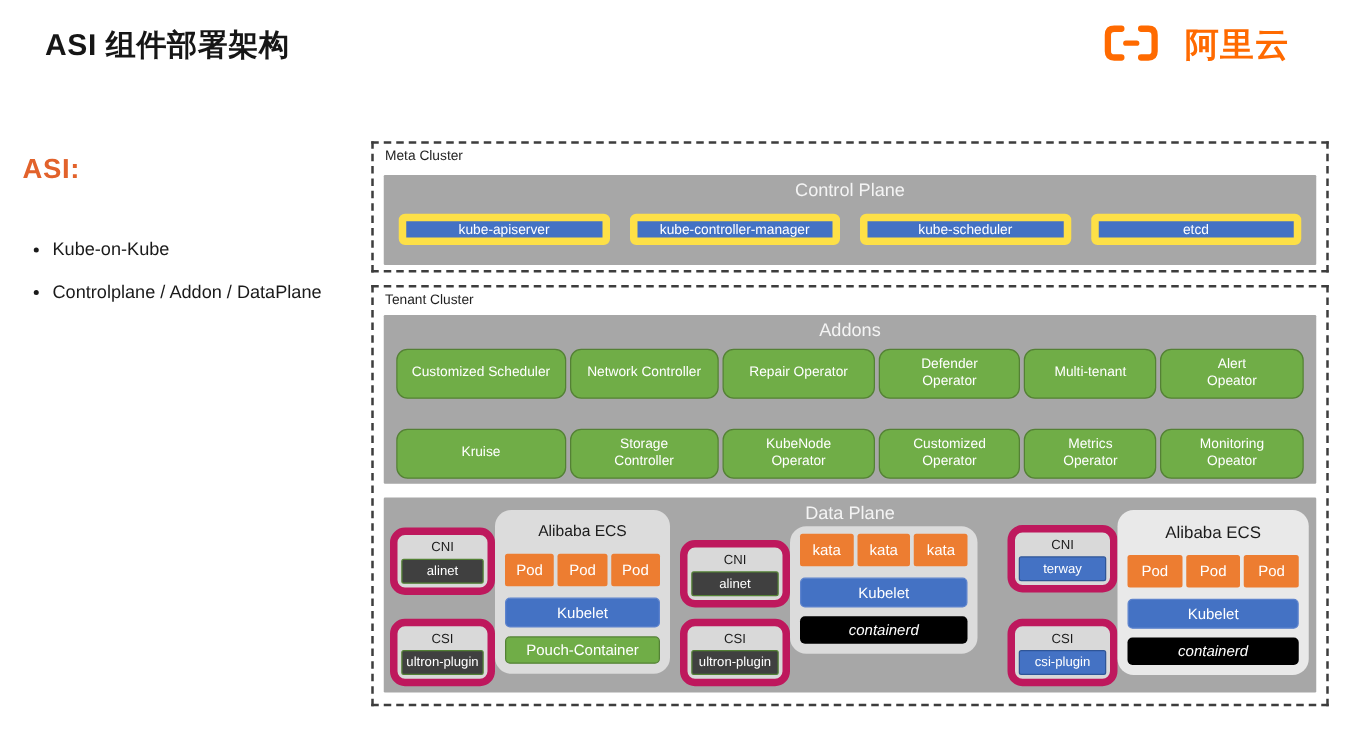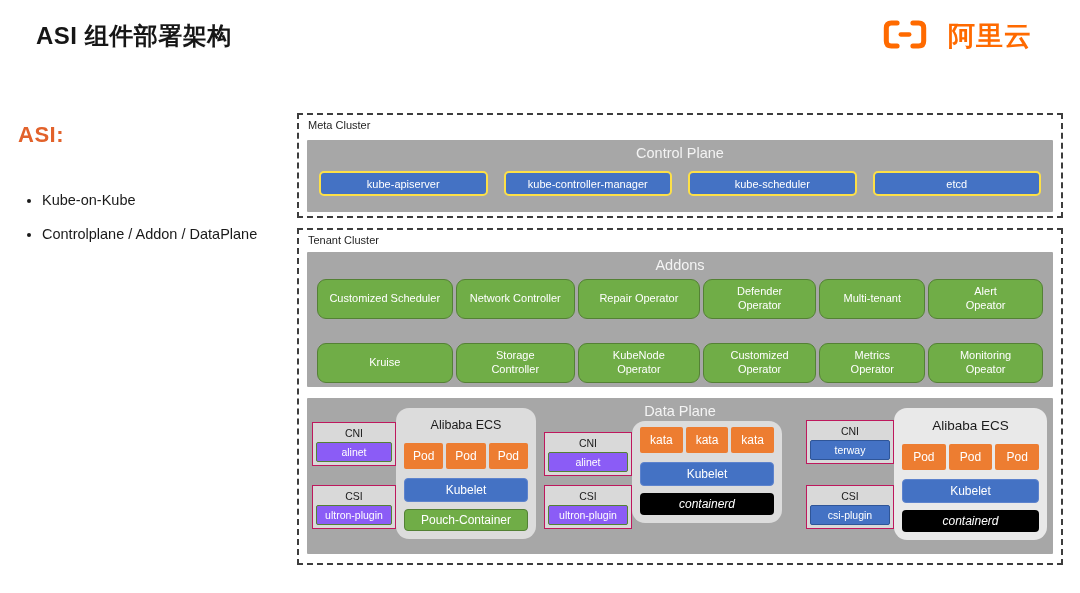--- a/index.html
+++ b/index.html
@@ -24,44 +24,44 @@
   .cluster.meta { height:105px; }
   .cluster.tenant { margin-top:10px; height:337px; }
   .cluster-label { position:absolute; top:4px; left:9px; font-size:11px; color:#1f1f1f; }
 
   .panel { background:#a7a7a7; margin:0 8px; border-radius:1px; position:relative; }
   .panel-title { text-align:center; color:#f4f4f4; font-size:14.5px; padding-top:5px; }
 
   
   .panel.control-plane { margin-top:25px; height:72px; }
   .cp-row { display:flex; gap:16px; padding:10px 12px 0 12px; }
-  .cp-box { flex:1; height:25px; background:#4472C4; border:2px solid #fde047; border-radius:5px; color:#fff; font-size:11px; display:flex; align-items:center; justify-content:center; }
+  .cp-box { flex:1; height:25px; background:#4472C4; border:6px solid #fde047; border-radius:5px; color:#fff; font-size:11px; display:flex; align-items:center; justify-content:center; }
 
   
   .panel.addons { margin-top:22px; height:135px; }
   .addons-grid { display:grid; grid-template-columns:1.18fr 1.04fr 1.06fr 0.99fr 0.92fr 1fr; gap:24px 3px; padding:6px 10px 0 10px; }
   .green-box { height:40px; background:#70AD47; border:1px solid #548135; border-radius:9px; color:#fff; font-size:11px; line-height:1.25; display:flex; align-items:center; justify-content:center; text-align:center; white-space:pre-line; }
 
   
   .panel.data-plane { margin-top:11px; height:156px; }
   .dp-title { position:absolute; top:5px; left:0; right:0; text-align:center; color:#f4f4f4; font-size:14.5px; }
   .nodes { display:flex; align-items:flex-start; padding:10px 0 0 5px; }
 
   .node-group { display:flex; align-items:flex-start; }
   .side-col { display:flex; flex-direction:column; }
   .g1 .side-col { width:84px; margin-top:14px; }
   .g2 .side-col { width:88px; margin-top:24px; }
   .g3 .side-col { width:88px; margin-top:12px; }
-  .mini-panel { background:#d9d9d9; border:1px solid #be185d; border-radius:0; padding-bottom:3px; }
+  .mini-panel { background:#d9d9d9; border:6px solid #be185d; border-radius:12px; padding-bottom:3px; }
   .g1 .mini-panel + .mini-panel { margin-top:19px; }
   .g2 .mini-panel + .mini-panel { margin-top:9px; }
   .g3 .mini-panel + .mini-panel { margin-top:21px; }
   .mini-title { text-align:center; font-size:10.5px; color:#1a1a1a; padding:4px 0 3px; }
   .chip { margin:0 3px; height:20px; border-radius:2px; display:flex; align-items:center; justify-content:center; color:#fff; font-size:10.5px; }
-  .chip.green { background:#8b5cf6; border:1px solid #538135; }
+  .chip.green { background:#404040; border:1px solid #538135; }
   .chip.blue  { background:#4472C4; border:1px solid #2f5597; }
 
   .node-box { border-radius:13px; padding:6px 8px 8px; }
   .g1 .node-box { width:140px; background:#dcdcdc; }
   .g2 .node-box { width:150px; background:#dcdcdc; margin-top:13px; }
   .g3 .node-box { width:153px; background:#e9e9e9; }
   .g2 { margin-left:8px; }
   .g3 { margin-left:24px; }
   .node-title { text-align:center; font-size:12.5px; color:#1b1b1b; padding:4px 0 11px; }
   .g3 .node-title { font-size:13.5px; }

